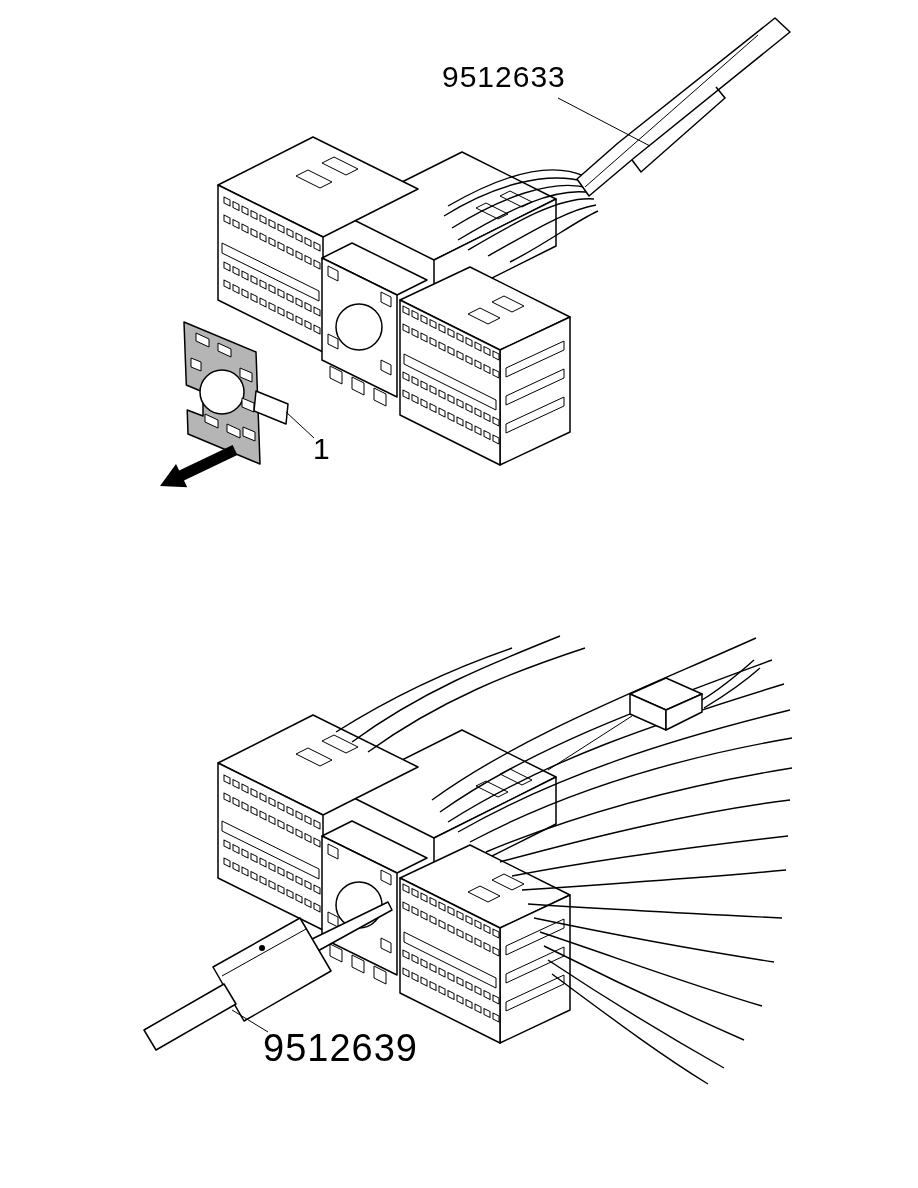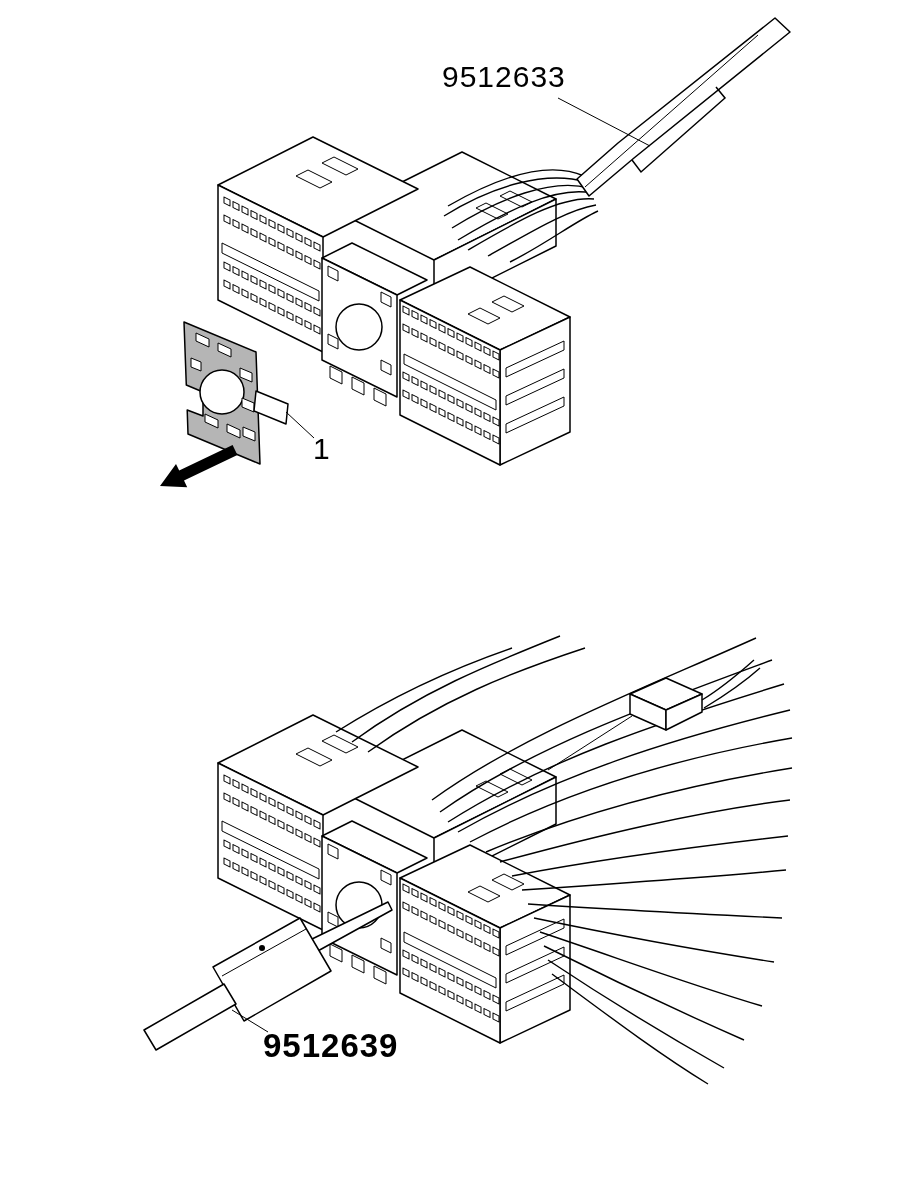--- a/index.html
+++ b/index.html
@@ -172,15 +172,15 @@
         <circle cx="262" cy="948" r="3" fill="#000000" stroke="none"></circle>
       </g>
       <path class="thinline" d="M232,1010 L268,1032"></path>
     </g>
   </svg>
 
   <div class="label" style="left:442px; top:60px;">9512633</div>
 
   <div class="label" style="left:313px; top:432px;">1</div>
 
-  <div class="label" style="left:263px; top:1027px; font-size:33px;font-weight:bold;">9512639</div>
+  <div class="label" style="left:263px; top:1027px; font-size:38px;">9512639</div>
 
 </div>
 
 </body></html>

